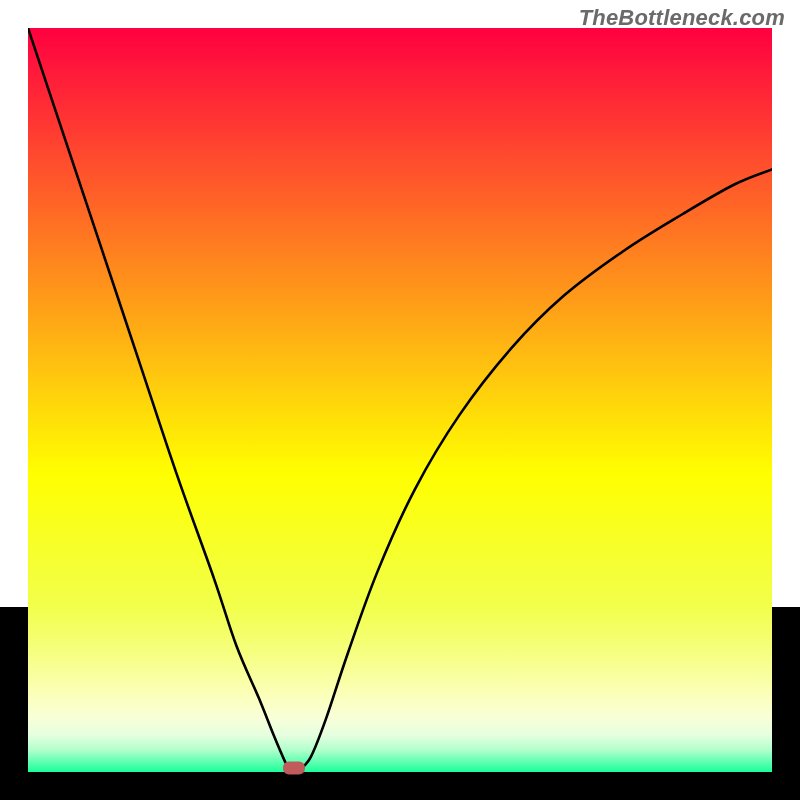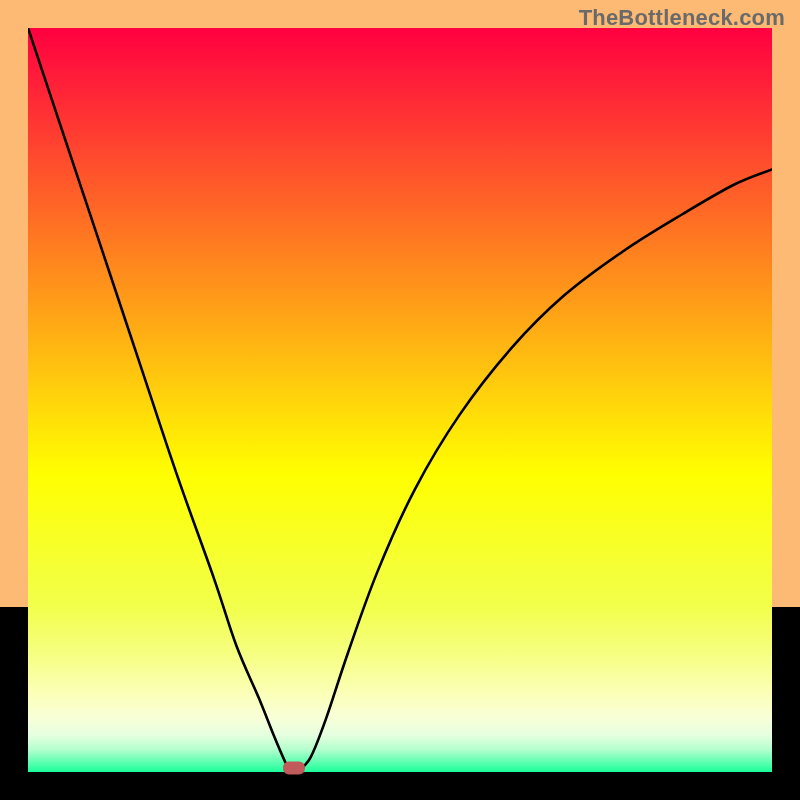--- a/index.html
+++ b/index.html
@@ -1,21 +1,22 @@
 <!DOCTYPE html>
 <html><head>
 <meta charset="utf-8">
 <style>
   * { margin: 0; padding: 0; box-sizing: border-box; }
   html, body { width: 800px; height: 800px; overflow: hidden; background: #000; }
   .frame {
     width: 800px;
     height: 607px;
-    background: #fdba74;
+    background: #ffffff;
     position: relative;
+    font-style: italic;
   }
   .plot {
     position: absolute;
     left: 28px;
     top: 28px;
     width: 744px;
     height: 744px;
     background: linear-gradient(to bottom,
       #ff0040 0%,
       #ff1a3a 6%,

